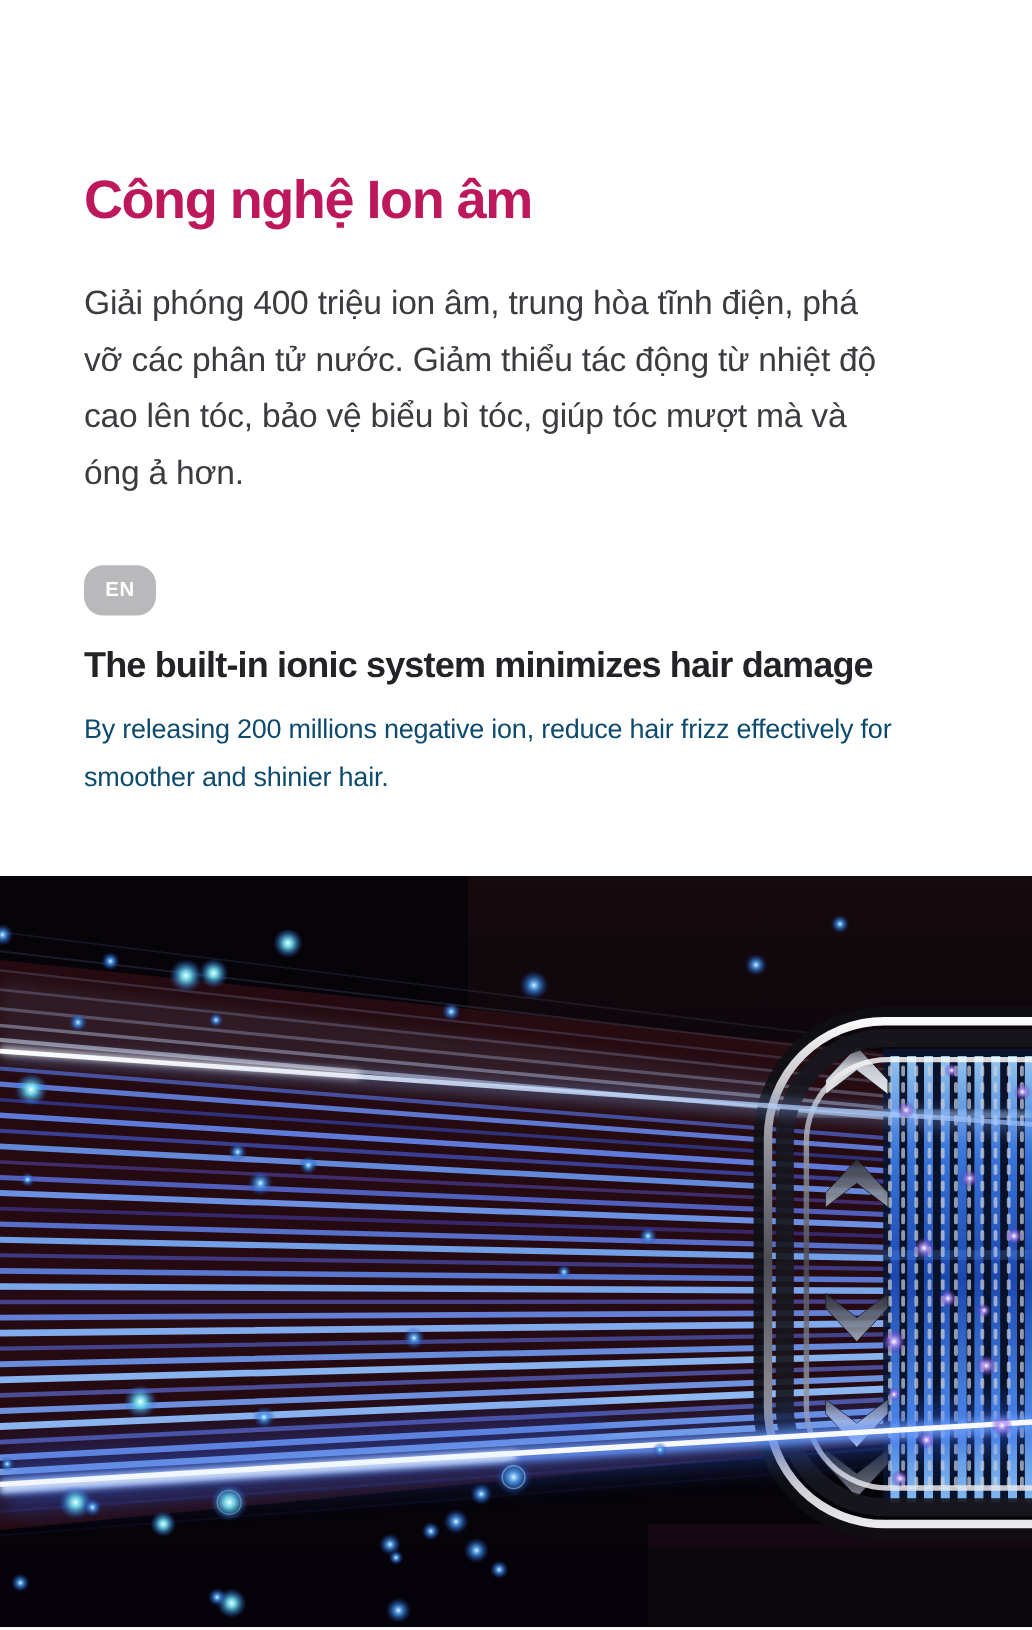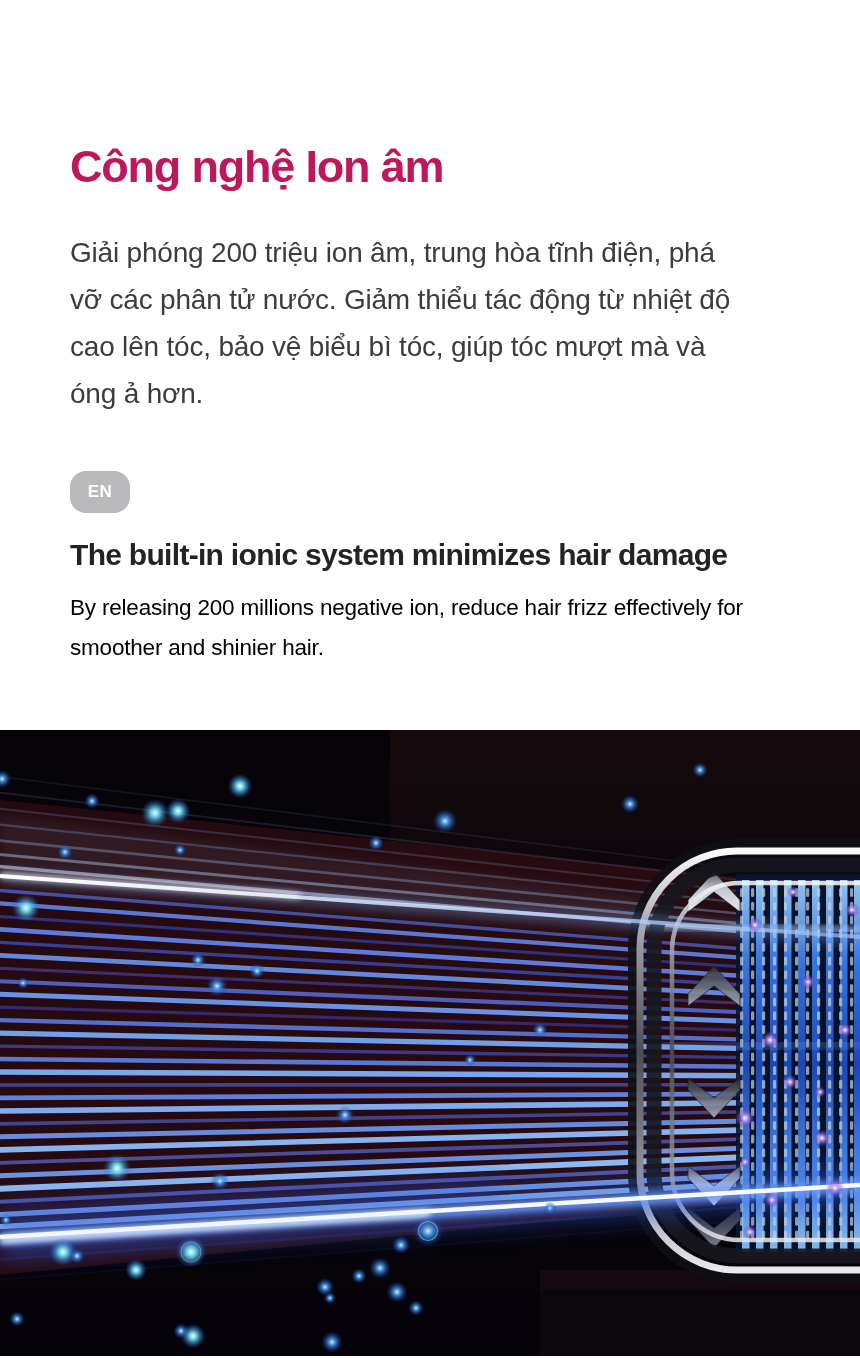--- a/index.html
+++ b/index.html
@@ -47,33 +47,33 @@
     line-height: 1.3;
     font-weight: 700;
     letter-spacing: -0.7px;
     color: #232327;
   }
   .body-en {
     margin: 14px 0 0 0;
     font-size: 22.5px;
     line-height: 40px;
     letter-spacing: -0.2px;
-    color: #000000;
+    color: #0c4a6e;
     white-space: pre-line;
   }
   .hero { margin: 62px 0 0 0; padding: 0; }
   .hero svg { display: block; width: 860px; height: 626px; }
 </style>
 </head>
 <body>
 
 <main>
   <section class="copy">
     <h1 class="title-vi">Công nghệ Ion âm</h1>
-    <p class="body-vi">Giải phóng 200 triệu ion âm, trung hòa tĩnh điện, phá
+    <p class="body-vi">Giải phóng 400 triệu ion âm, trung hòa tĩnh điện, phá
 vỡ các phân tử nước. Giảm thiểu tác động từ nhiệt độ
 cao lên tóc, bảo vệ biểu bì tóc, giúp tóc mượt mà và
 óng ả hơn.</p>
     <div class="badge-row">
       <span class="badge">EN</span>
     </div>
     <h2 class="title-en">The built-in ionic system minimizes hair damage</h2>
     <p class="body-en">By releasing 200 millions negative ion, reduce hair frizz effectively for
 smoother and shinier hair.</p>
   </section>

